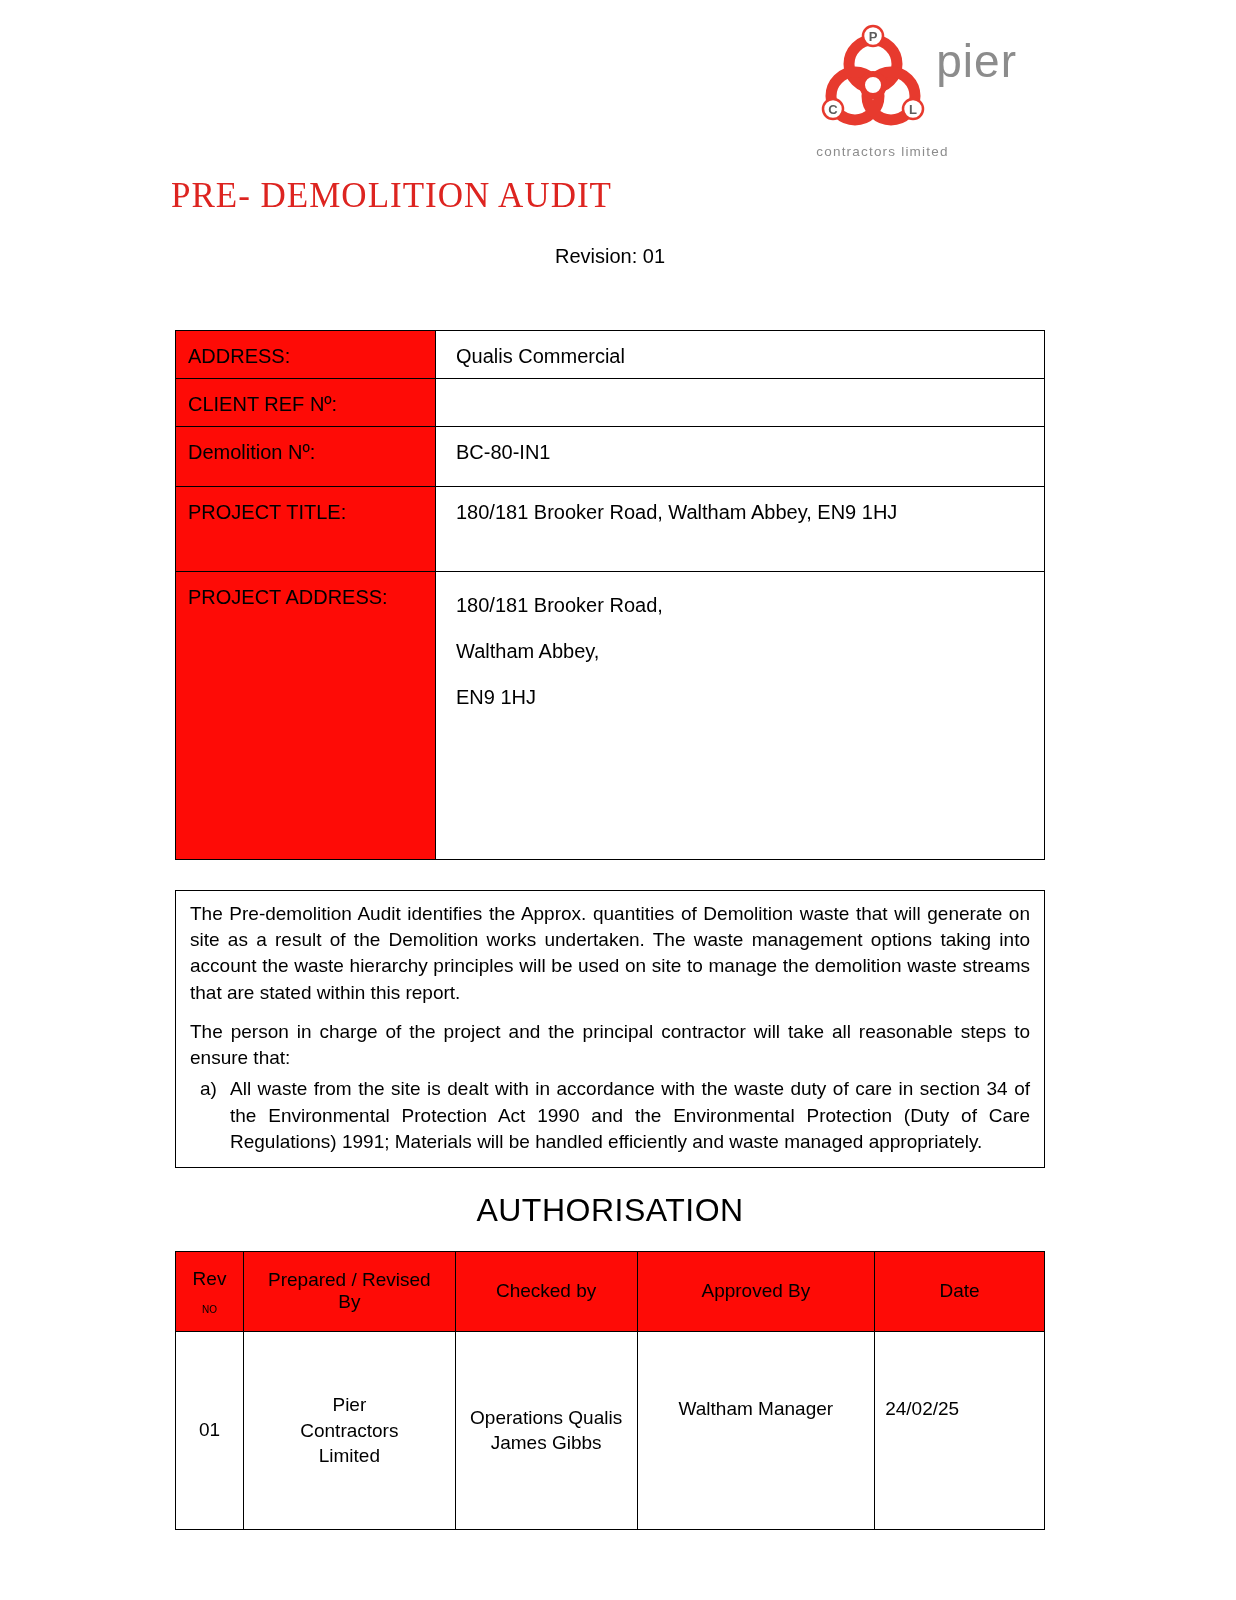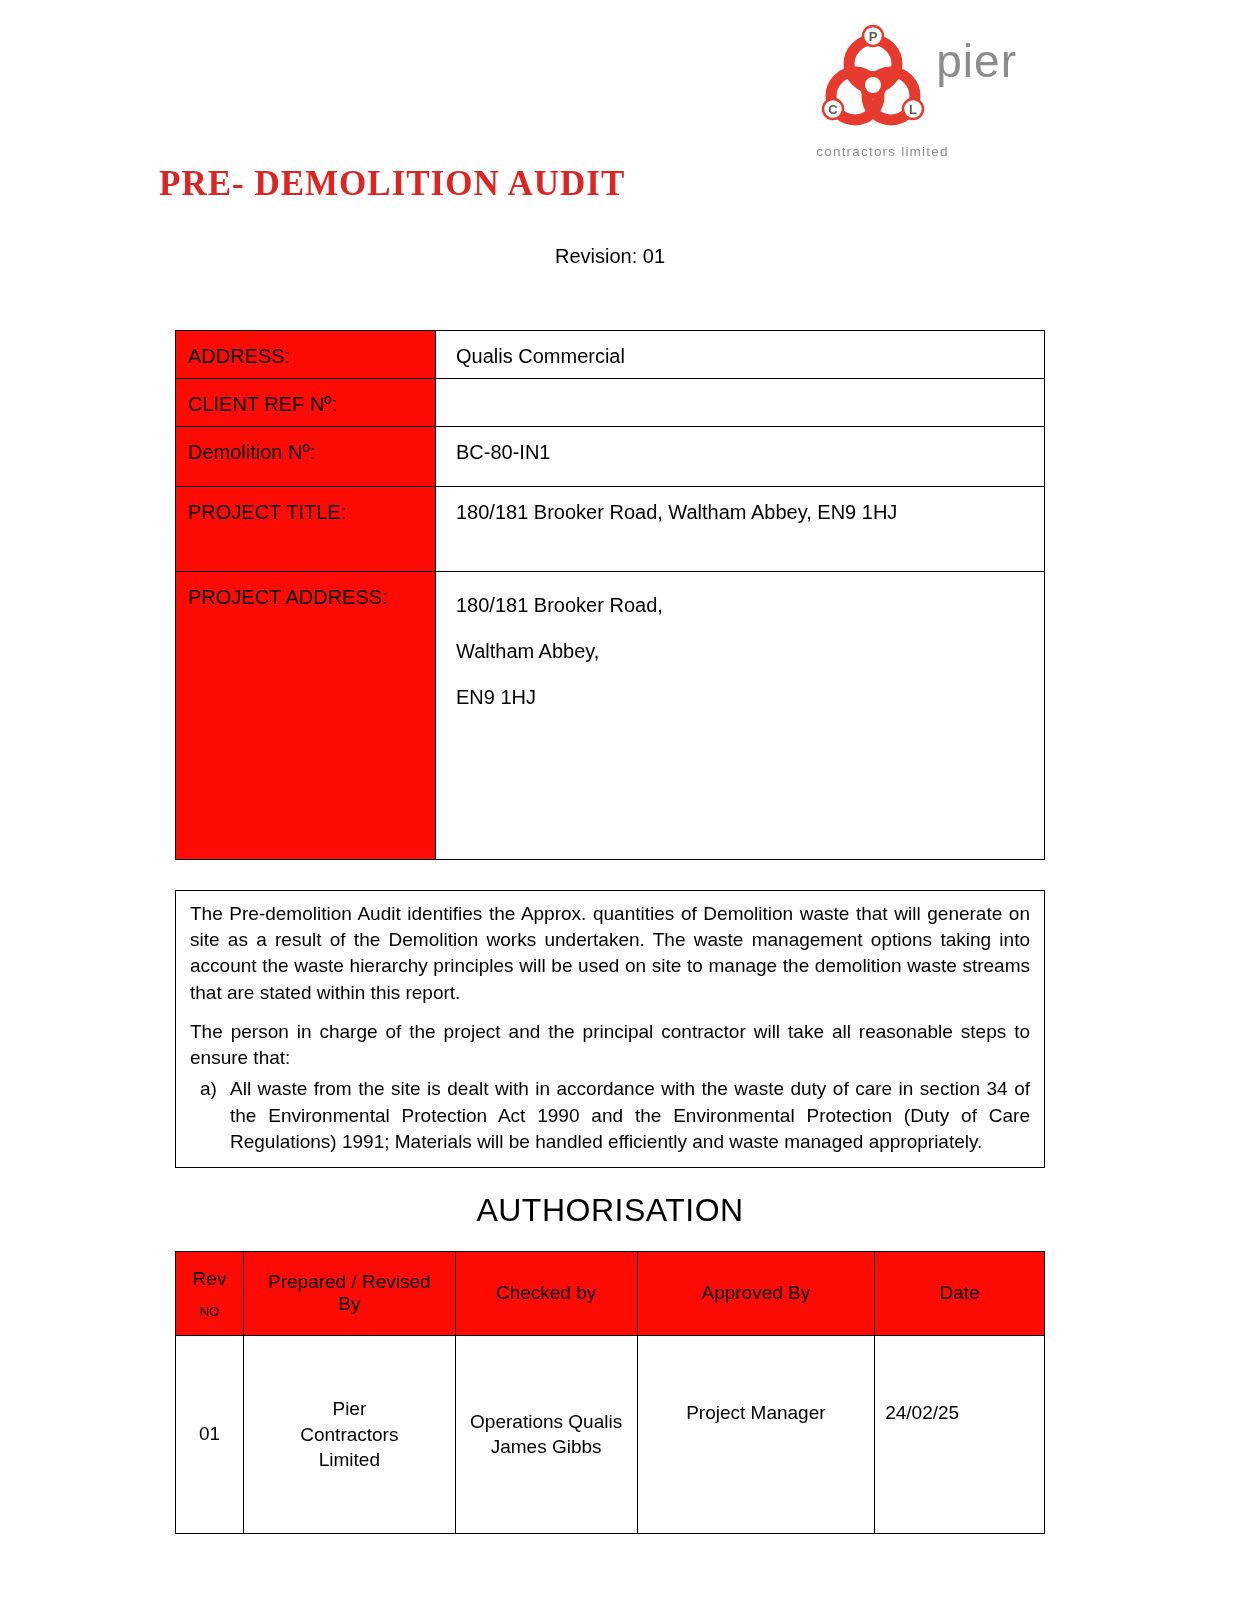--- a/index.html
+++ b/index.html
@@ -11,22 +11,22 @@
   
   .logo { position: absolute; top: 24px; right: 219px; }
   .logo-top { display: flex; align-items: flex-start; }
   .brand { font-size: 46px; line-height: 1; color: var(--logo-gray, #8c8c8c); margin-top: 14px; margin-left: 4px; letter-spacing: 1px; }
   .tagline { font-size: 13.5px; color: var(--logo-gray, #8c8c8c); letter-spacing: 1.2px; margin-top: -4px; padding-left: 2px; }
   .ring { fill: none; stroke: var(--logo-red, #e73a2e); }
   .bubble { fill: #fff; stroke: var(--logo-red, #e73a2e); }
   .logo-letter { fill: #5c5c5c; font-size: 13px; font-weight: bold; text-anchor: middle; font-family: "Liberation Sans", sans-serif; }
 
   
-  .title { position: absolute; top: 160px; left: 155px; margin: 4px; font-family: "Liberation Serif", serif;
-           font-weight: 700; font-size: 35px; letter-spacing: 1px; color: var(--title-red, #dd2420); }
+  .title { position: absolute; top: 160px; left: 155px; margin: 16px; font-family: "Liberation Serif", serif;
+           font-weight: 400; font-size: 35px; letter-spacing: 1px; color: var(--title-red, #dd2420); }
   .revision { position: absolute; top: 245px; left: 175px; width: 870px; text-align: center; font-size: 20px; }
 
   .content { position: absolute; top: 330px; left: 175px; width: 870px; }
 
   table { border-collapse: collapse; width: 100%; }
   td, th { border: 1.5px solid var(--border, #000); }
 
   
   .details td { vertical-align: top; font-size: 20px; }
   .details .label { background: var(--red, #fe0b06); padding: 14px 6px 6px 12px; }
@@ -43,21 +43,21 @@
   .intro-box p { margin: 0 0 13px 0; text-align: justify; }
   .intro-box p.p2 { margin-bottom: 5px; }
   .list-row { display: flex; padding-left: 10px; }
   .list-marker { flex: 0 0 30px; }
   .list-text { text-align: justify; }
 
   
   .auth-heading { margin: 24px 0 22px 0; text-align: center; font-size: 32px; font-weight: 400; letter-spacing: 0.5px; }
   .auth th { background: var(--red, #fe0b06); font-weight: 400; font-size: 19px; height: 64px;
              text-align: center; vertical-align: middle; padding: 16px; }
-  .auth th .sub { display: block; font-size: 13px; margin-top: 14px; }
+  .auth th .sub { display: block; font-size: 10px; margin-top: 14px; }
   .auth td { height: 198px; text-align: center; vertical-align: middle; font-size: 19px; padding: 4px; }
   .auth td.pre { white-space: pre-line; line-height: 1.35; }
   .auth td.top-align { vertical-align: top; padding-top: 66px; }
   .auth td.date-cell { text-align: left; padding-left: 10px; }
 </style>
 </head>
 <body>
 
 <div class="page">
 
@@ -149,21 +149,21 @@
         </tr>
       </thead>
       <tbody>
         <tr>
           <td>01</td>
           <td class="pre">Pier
 Contractors
 Limited</td>
           <td class="pre">Operations Qualis
 James Gibbs</td>
-          <td class="top-align">Project Manager</td>
+          <td class="top-align">Waltham Manager</td>
           <td class="top-align date-cell">24/02/25</td>
         </tr>
       </tbody>
     </table>
 
   </div>
 
 </div>
 
 </body></html>

